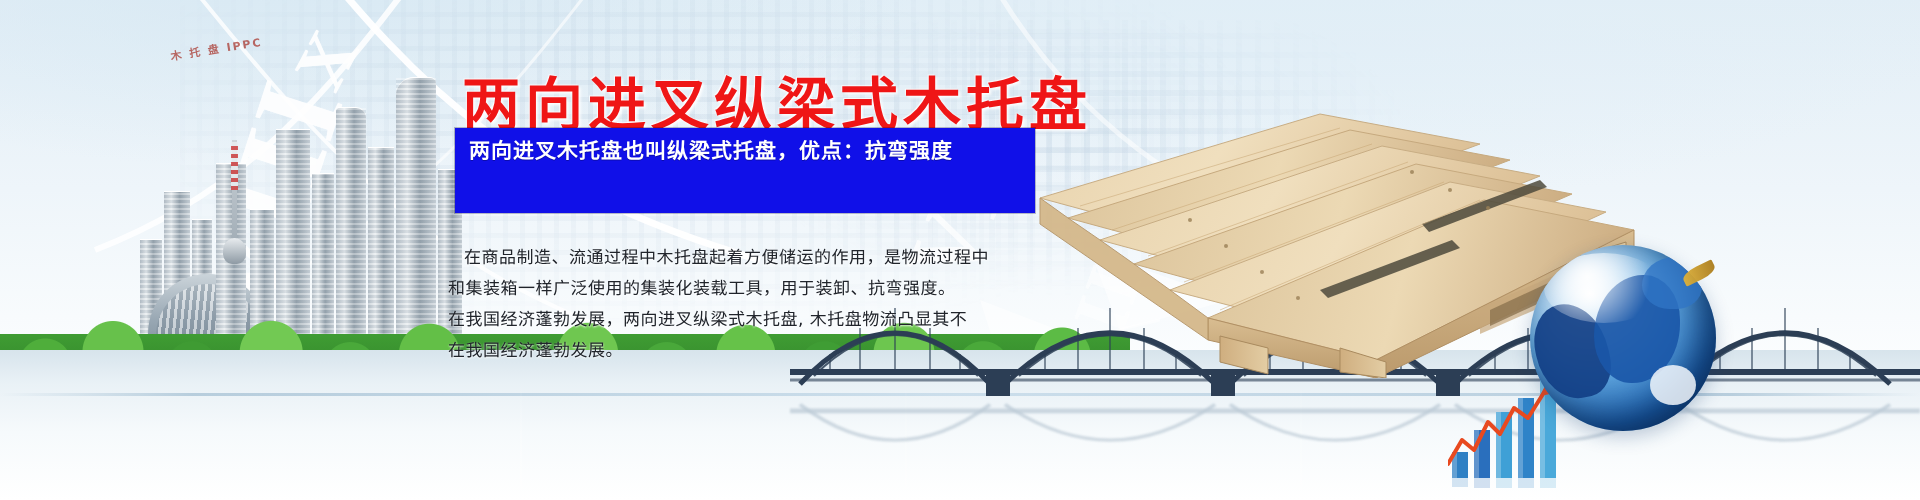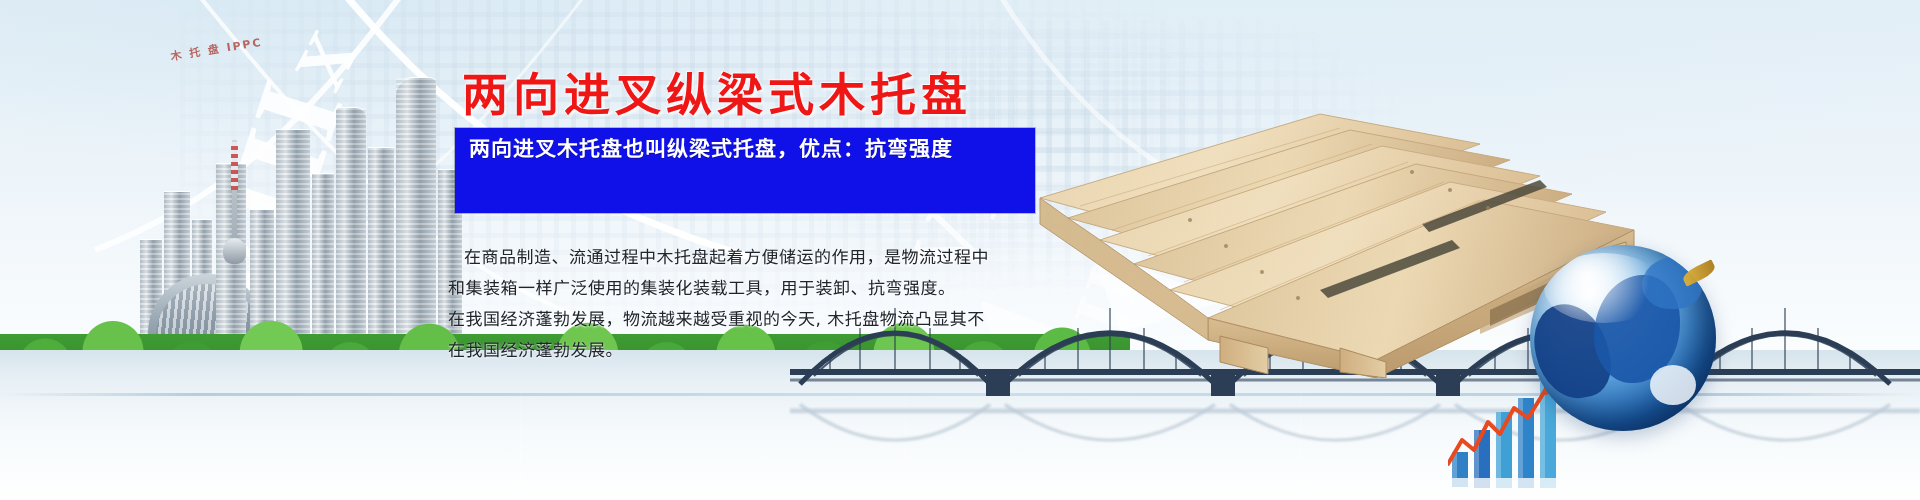--- a/index.html
+++ b/index.html
@@ -122,30 +122,30 @@
   }
 
   
   #callout{
     position:absolute;left:455px;top:128px;width:580px;height:85px;
     background:#1010e8;
     box-shadow:0 0 0 1px rgba(0,0,50,.25);
   }
   #callout p{
     margin:0;color:#ffffff;font-weight:bold;
-    font-family:Liberation Mono, monospace;
+    font-family:Liberation Sans, sans-serif;
     font-size:21px;line-height:41px;letter-spacing:1px;
     padding:2px 0 0 14px;white-space:nowrap;
     text-shadow:0 1px 0 rgba(0,0,0,.25);
   }
 
   
   #headline{
     position:absolute;left:462px;top:58px;
-    color:#ef1616;font-weight:bold;font-size:46px;letter-spacing:5px;
+    color:#ef1616;font-weight:bold;font-size:58px;letter-spacing:5px;
     font-family:Liberation Sans, sans-serif;
     white-space:nowrap;
     text-shadow:2px 2px 3px rgba(255,255,255,.95), -1px -1px 1px rgba(255,255,255,.8);
   }
 
   
   #body-copy{
     position:absolute;left:448px;top:246px;width:640px;
   }
   #body-copy p{
@@ -298,21 +298,21 @@
 
   <div id="headline">两向进叉纵梁式木托盘</div>
 
   <div id="callout">
     <p>两向进叉木托盘也叫纵梁式托盘，优点：抗弯强度</p>
   </div>
 
   <div id="body-copy">
     <p class="indent">在商品制造、流通过程中木托盘起着方便储运的作用，是物流过程中</p>
     <p>和集装箱一样广泛使用的集装化装载工具，用于装卸、抗弯强度。</p>
-    <p>在我国经济蓬勃发展，物流越来越受重视的今天, 木托盘物流凸显其不</p>
+    <p>在我国经济蓬勃发展，两向进叉纵梁式木托盘, 木托盘物流凸显其不</p>
     <p>在我国经济蓬勃发展。</p>
   </div>
 
   <svg id="pallet" viewBox="0 0 620 300">
     <defs>
       <linearGradient id="wood1" x1="0" y1="0" x2="1" y2="0.2">
         <stop offset="0%" stop-color="#e8d3ad"></stop>
           <stop offset="45%" stop-color="#f0dfbe"></stop>
         <stop offset="100%" stop-color="#dcc096"></stop>
       </linearGradient>

